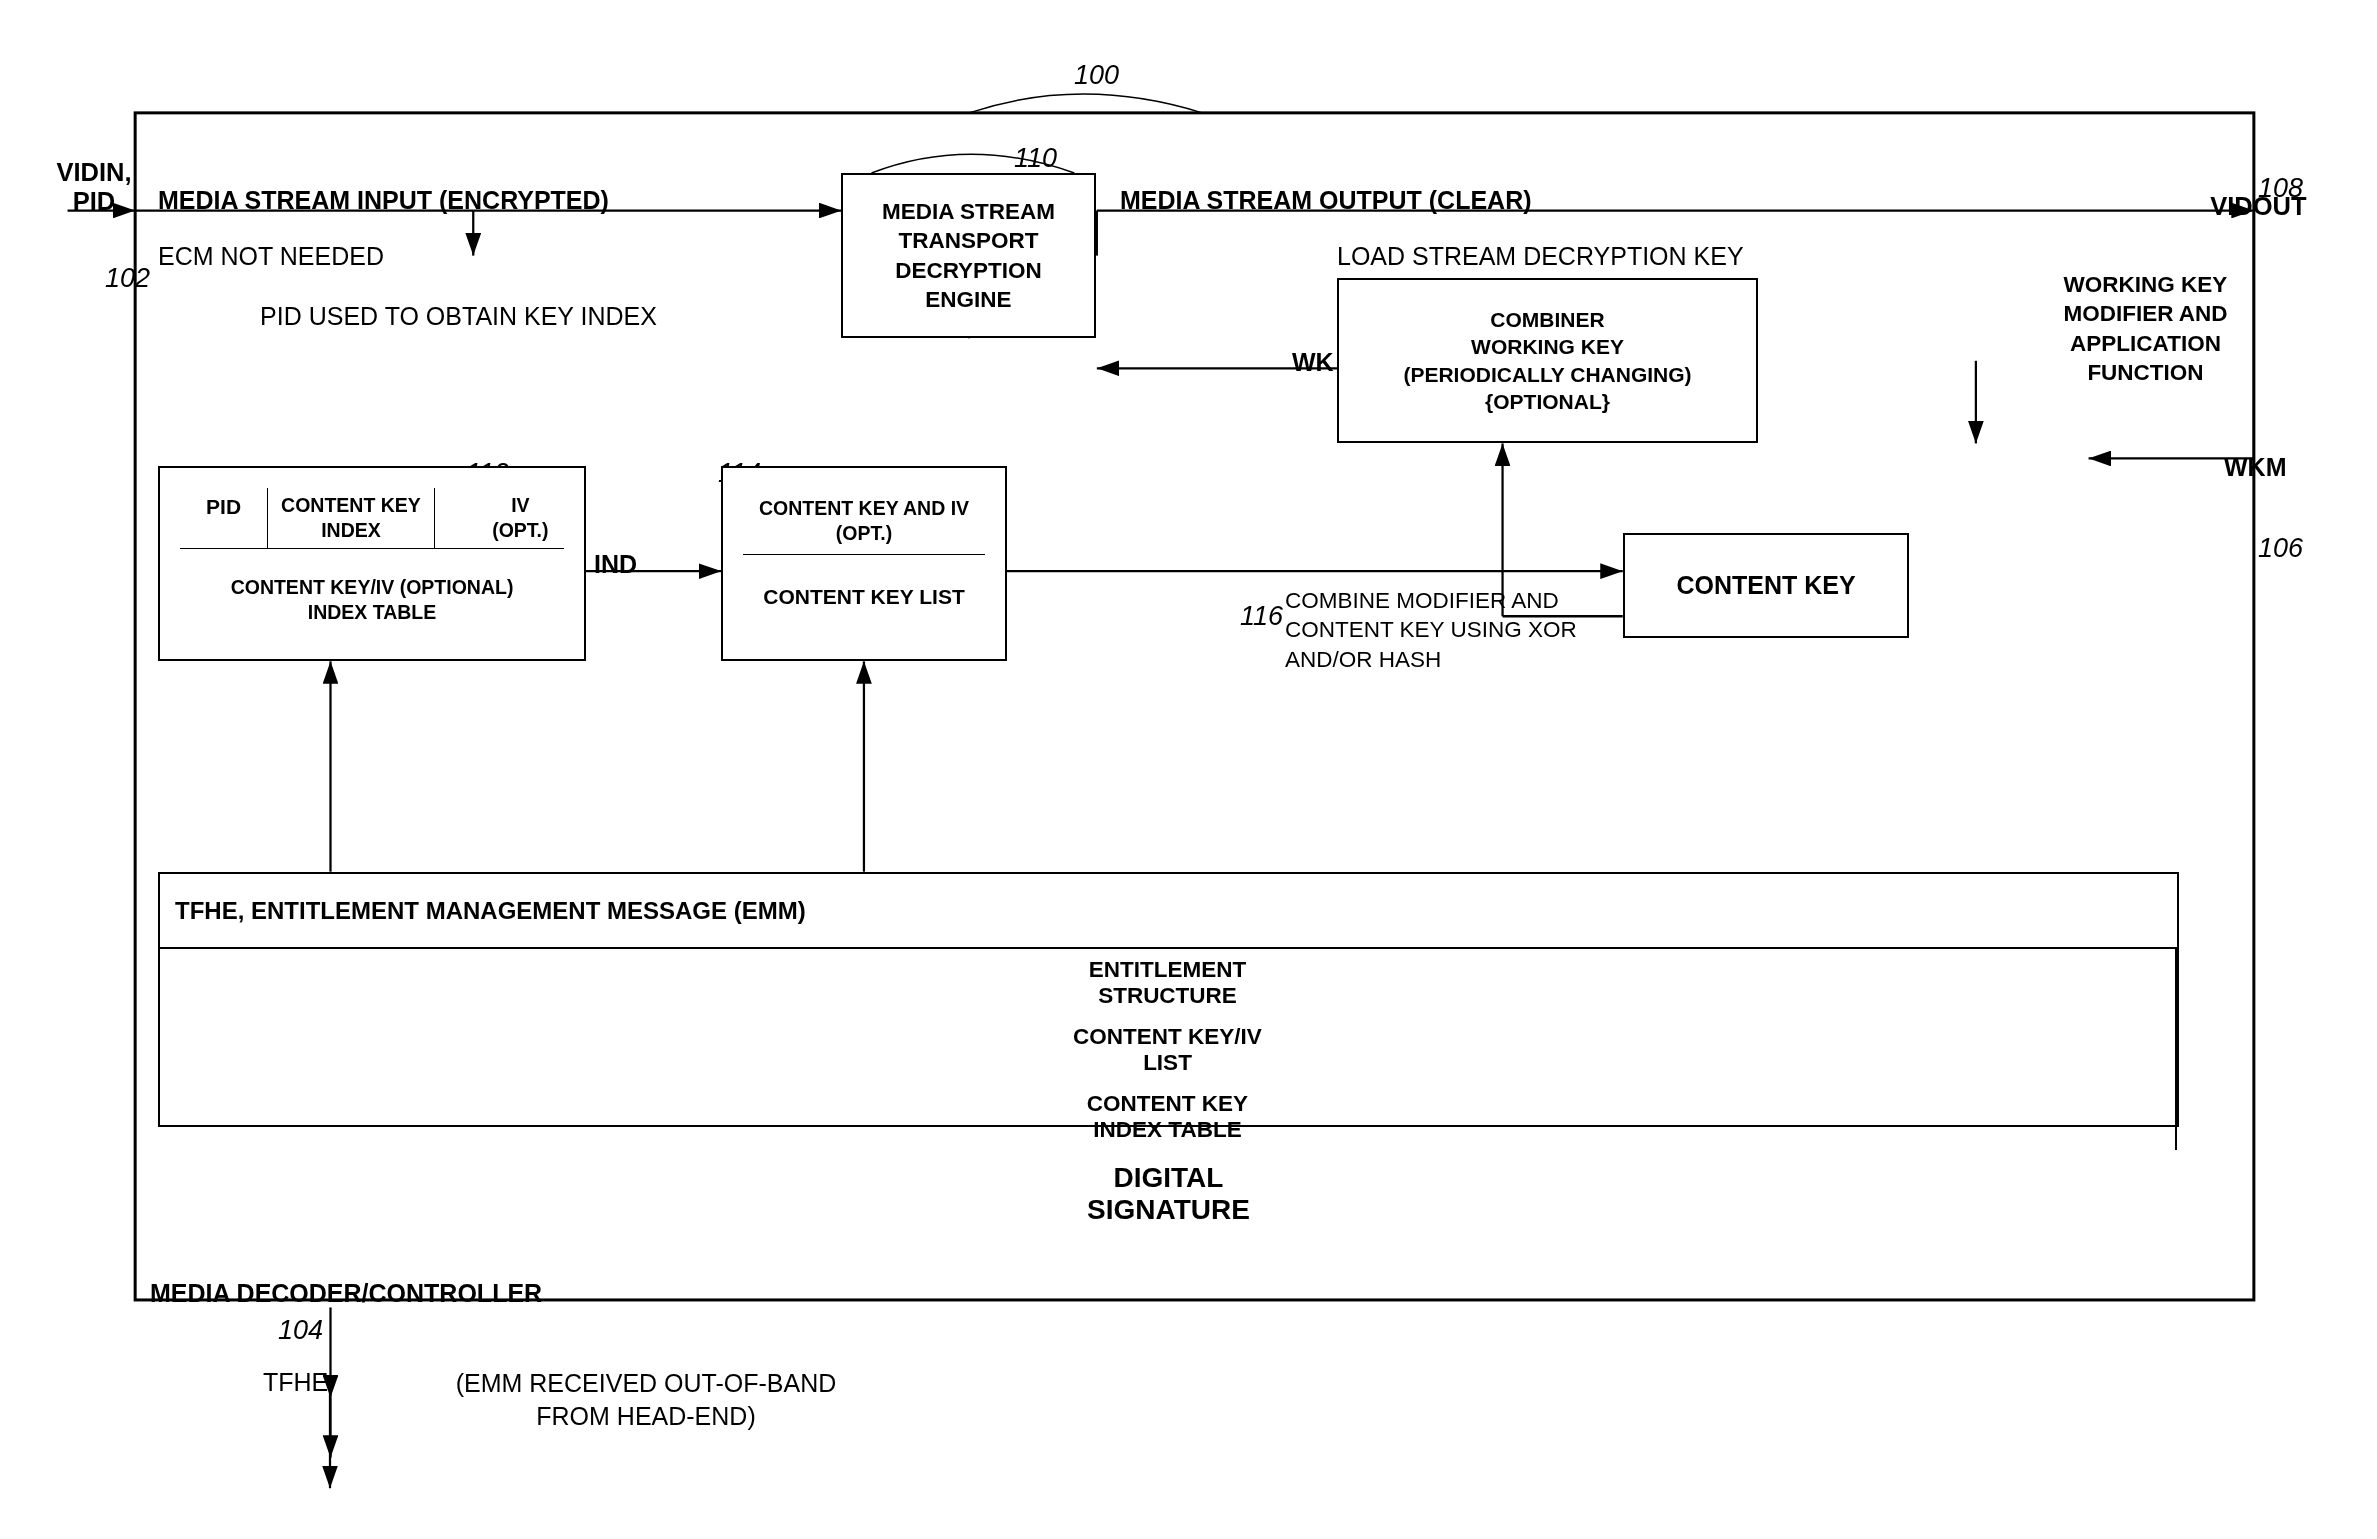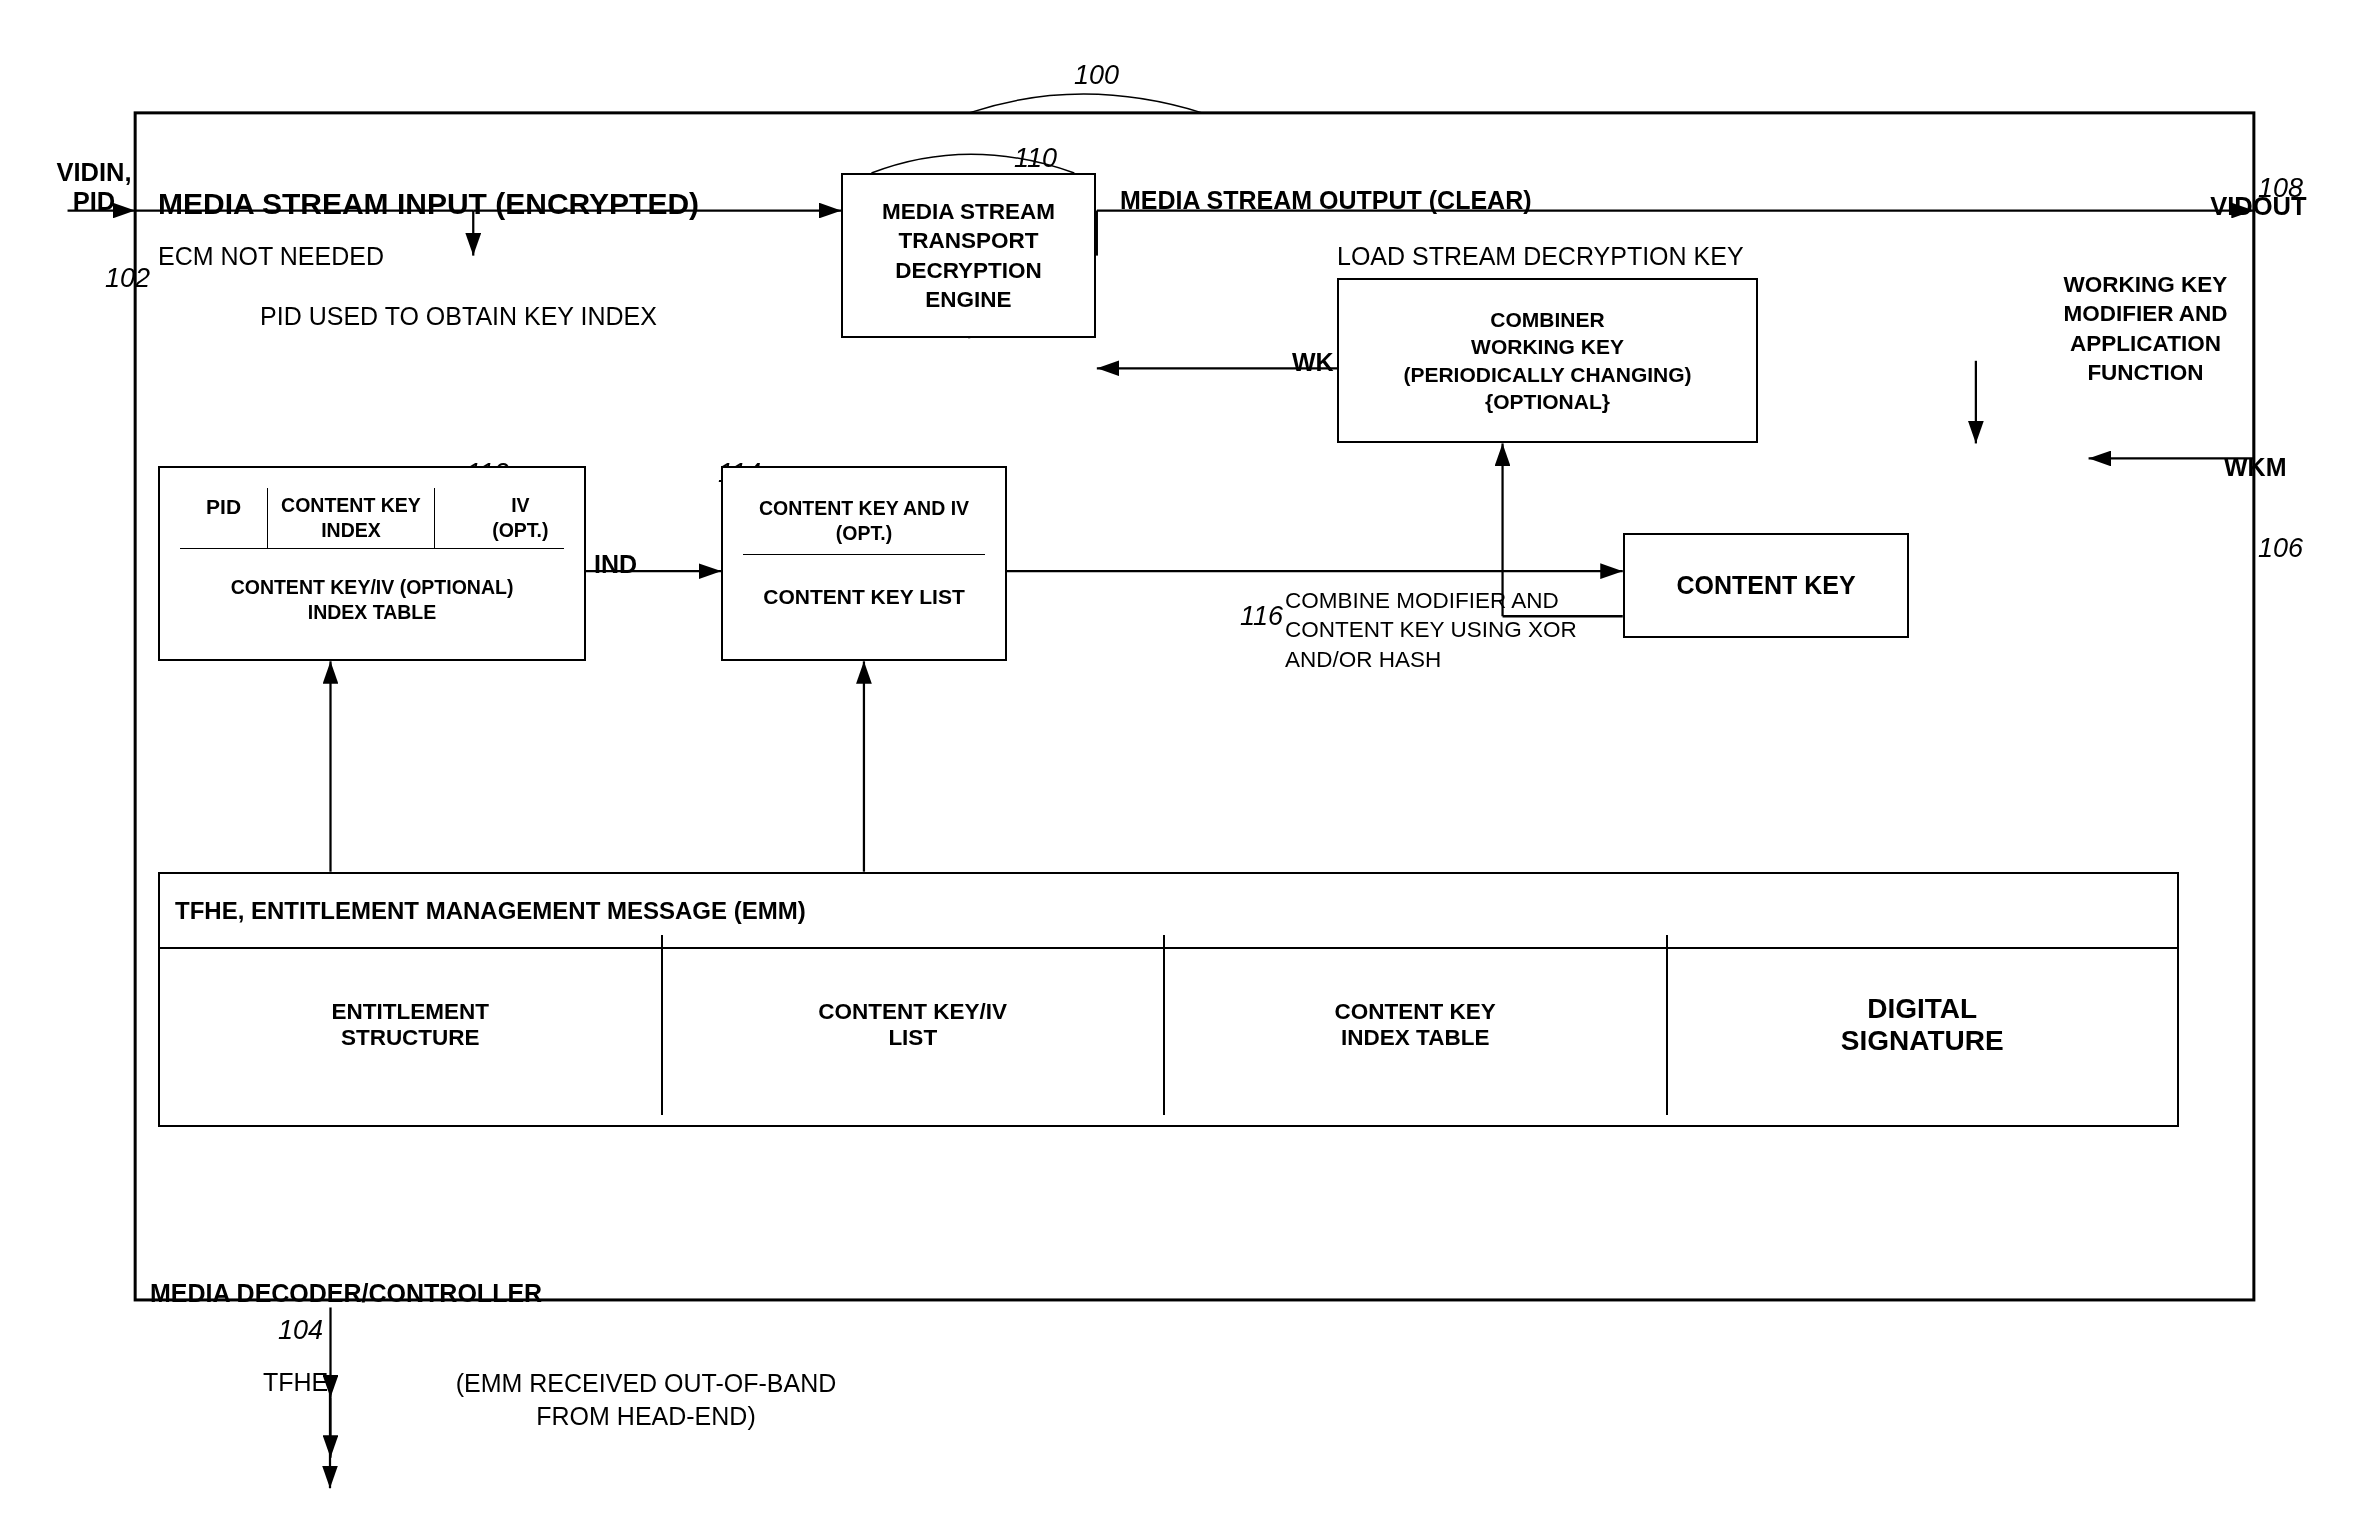--- a/index.html
+++ b/index.html
@@ -148,21 +148,21 @@
   <div class="ref-num" style="left:2213px; top:128px;">108</div>
   <div class="ref-num" style="left:969px; top:98px;">110</div>
   <div class="ref-num" style="left:421px; top:413px;">112</div>
   <div class="ref-num" style="left:673px; top:413px;">114</div>
   <div class="ref-num" style="left:1195px; top:556px;">116</div>
 
   <div class="vid-label" style="left:7.5px; top:113px; font-size:25.5px; font-weight:bold; text-align:center; width:83px;">VIDIN,<br>PID</div>
 
   <div class="vid-label" style="right:22.5px; top:147px; font-size:25.5px; font-weight:bold;">VIDOUT</div>
 
-  <div class="label" style="left:113px; top:139px; width:601px; text-align:left; font-size:30px;">MEDIA STREAM INPUT (ENCRYPTED)</div>
+  <div class="label" style="left:113px; top:139px; width:601px; text-align:left; font-size:25px;">MEDIA STREAM INPUT (ENCRYPTED)</div>
 
   <div class="label label-normal" style="left:113px; top:195px; width:526px; text-align:left; font-size:25px; font-weight:normal;">ECM NOT NEEDED</div>
 
   <div class="label label-normal" style="left:113px; top:255px; width:601px; text-align:center; font-size:25px; font-weight:normal;">PID USED TO OBTAIN KEY INDEX</div>
 
   <div class="label" style="left:1075px; top:139px; width:751px; text-align:left; font-size:25px;">MEDIA STREAM OUTPUT (CLEAR)</div>
 
   <div class="label label-normal" style="left:1292px; top:195px; width:676px; text-align:left; font-size:25px; font-weight:normal;">LOAD STREAM DECRYPTION KEY</div>
 
   <div class="label" style="left:2014px; top:225px; width:173px; text-align:center; font-size:22.5px;">WORKING KEY<br>MODIFIER AND<br>APPLICATION<br>FUNCTION</div>
@@ -203,21 +203,21 @@
   <div class="inner-box" style="left:676px; top:421px; width:286px; height:195px; font-size:21px; flex-direction:column;">
     <div style="border-bottom:1.5px solid #000; width:100%; text-align:center; padding:7.5px; font-size:19.5px; font-weight:bold;">CONTENT KEY AND IV (OPT.)</div>
     <div style="flex:1; display:flex; align-items:center; justify-content:center; font-size:21px; font-weight:bold;">CONTENT KEY LIST</div>
   </div>
 
   <div class="table-box" style="left:113px; top:827px; width:2021px; height:255px;">
 
     <div style="position:absolute; top:0; left:0; width:100%; height:75px; border-bottom:2.3px solid #000; display:flex; align-items:center; padding-left:15px; font-size:24px; font-weight:bold;">TFHE,
 ENTITLEMENT MANAGEMENT MESSAGE (EMM)</div>
 
-    <div style="position:absolute; top:61px; left:0; width:100%; height:180px; display:flex;">
+    <div style="position:absolute; top:75px; left:0; width:100%; height:180px; display:flex;flex-direction:column;">
       <div style="flex:1; border-right:2.3px solid #000; display:flex; align-items:center; justify-content:center; text-align:center; font-size:22.5px; font-weight:bold; padding:7.5px;">ENTITLEMENT<br>STRUCTURE</div>
       <div style="flex:1; border-right:2.3px solid #000; display:flex; align-items:center; justify-content:center; text-align:center; font-size:22.5px; font-weight:bold; padding:7.5px;">CONTENT KEY/IV<br>LIST</div>
       <div style="flex:1; border-right:2.3px solid #000; display:flex; align-items:center; justify-content:center; text-align:center; font-size:22.5px; font-weight:bold; padding:7.5px;">CONTENT KEY<br>INDEX TABLE</div>
       <div style="flex:1; display:flex; align-items:center; justify-content:center; text-align:center; font-size:28px; font-weight:bold; padding:12px;">DIGITAL<br>SIGNATURE</div>
     </div>
   </div>
 
   <svg style="position:absolute; left:255px; top:1338px; width:60px; height:113px;" viewBox="0 0 80 150" width="60" height="113">
     <line x1="40" y1="0" x2="40" y2="140" stroke="#000" stroke-width="3" marker-end="url(#arrowhead)"></line>
     <defs>

